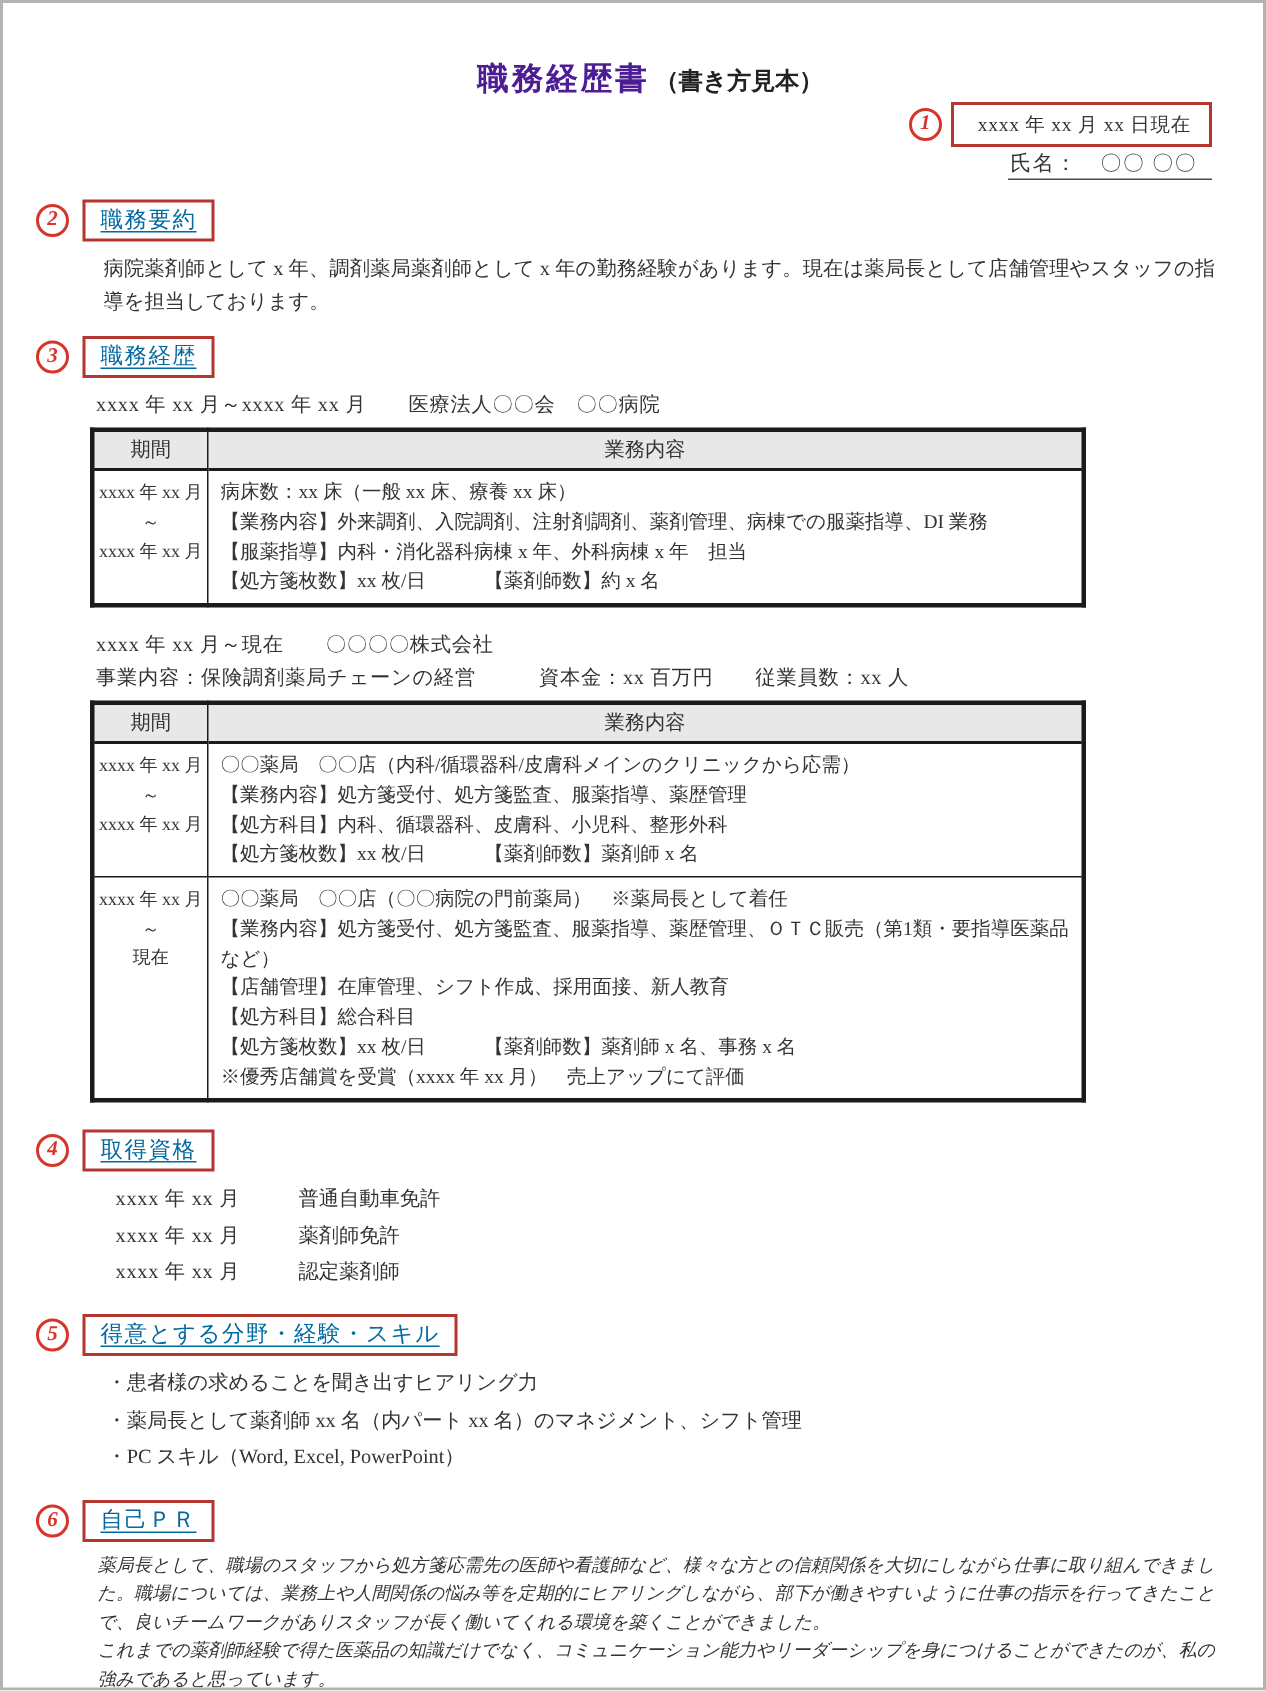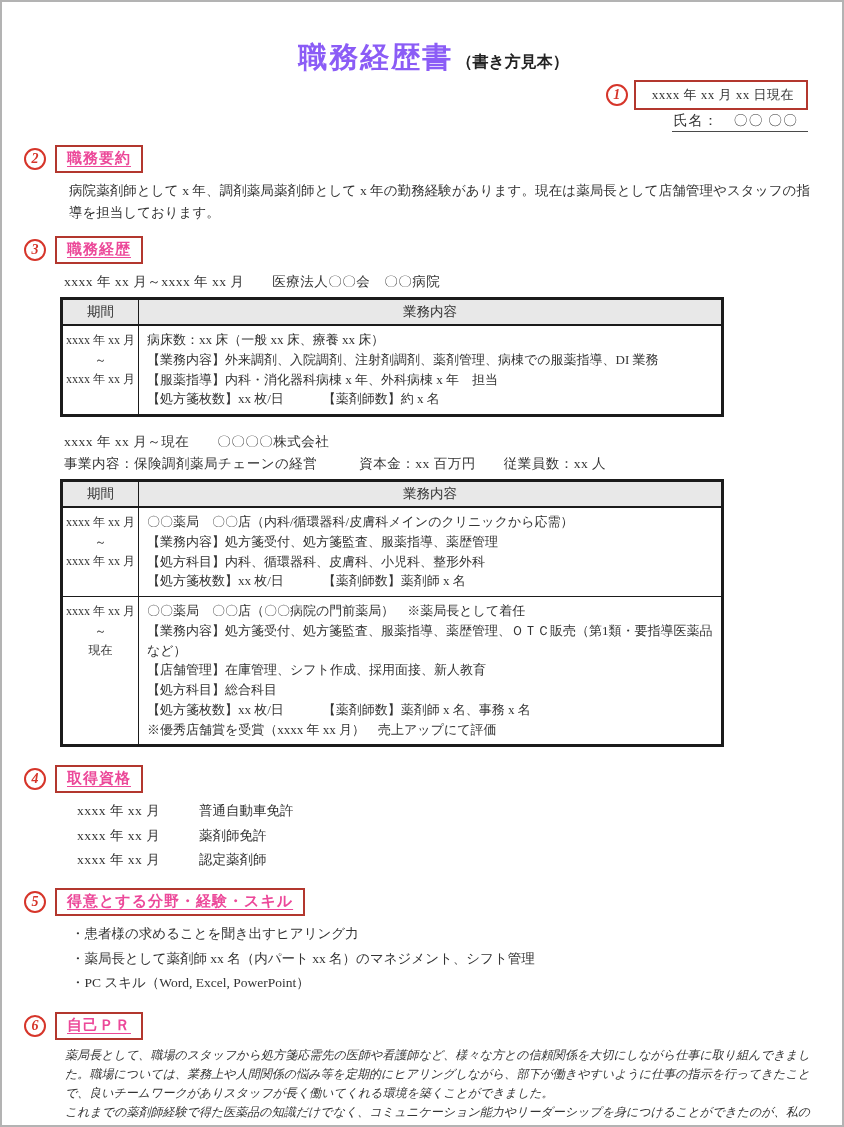--- a/index.html
+++ b/index.html
@@ -18,21 +18,21 @@
     padding: 26px 32px 0 55px;
     overflow: hidden;
     background: #ffffff;
     color: var(--ink);
     font-family: "Liberation Serif", "DejaVu Serif", serif;
     font-size: 13px;
   }
 
   
   .title-row { text-align: center; margin-top: 10px; }
-  .title-main { font-size: 29px; font-weight: bold; letter-spacing: 2px; color: #8b5cf6; }
+  .title-main { font-size: 21px; font-weight: bold; letter-spacing: 2px; color: #4c1d95; }
   .title-sub  { font-size: 16px; font-weight: bold; color: #222; }
 
   .header-right { display: flex; flex-direction: column; align-items: flex-end; margin-top: 2px; padding-right: 2px; }
   .date-row { display: flex; align-items: center; gap: 6px; }
   .red-box { border: 2px solid var(--accent-red); }
   .date-box { padding: 4px 12px 4px 16px; font-size: 13px; letter-spacing: 0.5px; }
   .name-line {
     margin-top: 1px; padding: 1px 10px 1px 2px;
     border-bottom: 1.5px solid #4a4a4a;
     font-size: 14px; letter-spacing: 1px;
@@ -42,22 +42,22 @@
   .marker {
     width: 22px; height: 22px; flex: 0 0 auto;
     border: 2px solid var(--circle-red); border-radius: 50%;
     display: inline-flex; align-items: center; justify-content: center;
     color: var(--circle-red); font-size: 14px; font-weight: bold;
     font-style: italic;
   }
   .sec-head { display: flex; align-items: center; gap: 9px; margin-left: -33px; }
   .head-box { padding: 2px 10px 3px; }
   .head-text {
-    font-weight: bold; font-size: 15px; letter-spacing: 1px;
-    text-decoration: underline; text-underline-offset: 3px; color: #ec4899;
+    font-weight: normal; font-size: 15px; letter-spacing: 1px;
+    text-decoration: underline; text-underline-offset: 3px; color: #0369a1;
   }
 
   
   .body-par { margin: 7px 0 0 12px; line-height: 1.6; font-size: 13.5px; max-width: 745px; text-align: justify; }
 
   .section { margin-top: 13px; }
 
   
   .job { margin-left: 3px; }
   .period-line { margin: 9px 0 0 4px; font-size: 13.5px; letter-spacing: 0.5px; }

